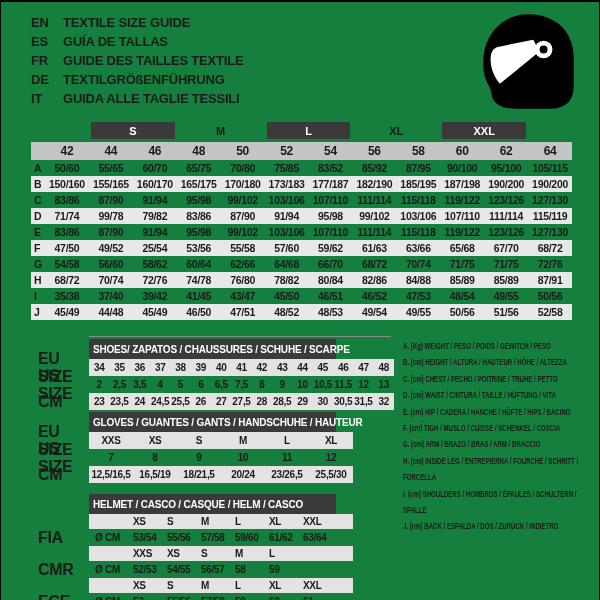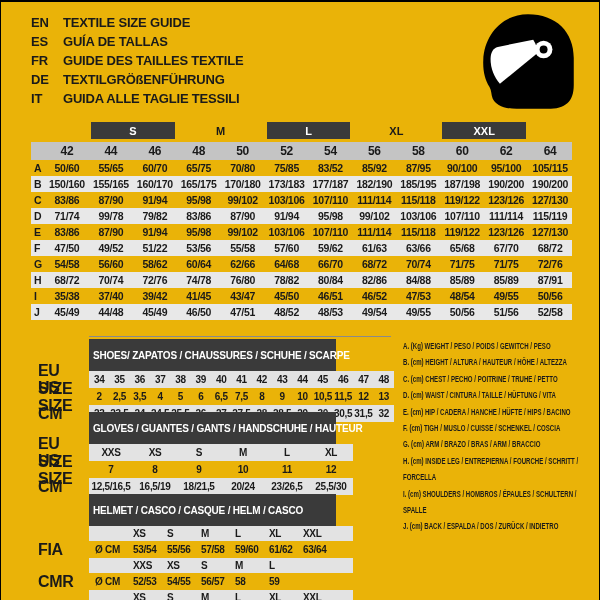--- a/index.html
+++ b/index.html
@@ -1,17 +1,17 @@
 <!DOCTYPE html>
 <html><head>
 <meta charset="utf-8">
 <style>
   html,body{margin:0;padding:0;}
   body{font-family:"Liberation Sans","DejaVu Sans",sans-serif;background:#fff;}
-  .page{position:relative;width:598px;height:598px;background:#eab308;overflow:hidden;
+  .page{position:relative;width:598px;height:598px;background:#15803d;overflow:hidden;
         border-top:2px solid #000;border-left:1px solid #000;border-right:1px solid #000;color:#1a1a1a;}
 
   
   .langs{position:absolute;left:30px;top:11px;}
   .lang-row{display:flex;height:19px;align-items:center;font-size:13px;font-weight:bold;letter-spacing:-0.2px;}
   .lang-code{width:32px;}
   
   .helmet-box{position:absolute;left:468px;top:8px;width:118px;height:104px;}
 
   
@@ -28,21 +28,21 @@
   .tcell{display:flex;align-items:center;justify-content:center;
          font-size:10.5px;font-weight:bold;letter-spacing:-0.3px;white-space:nowrap;}
   .tcell.lab{justify-content:flex-start;padding-left:3px;}
 
   
   .divider{position:absolute;left:88px;top:334px;width:302px;height:1px;background:#8a8a8a;}
   .sec{position:absolute;left:30px;}
   .sec-shoes{top:337px;}
   .sec-gloves{top:410px;}
   .sec-helmet{top:492px;}
-  .secbar{margin-left:58px;width:243px;height:32px;background:#3a3a3a;color:#fff;
+  .secbar{margin-left:58px;width:243px;height:20px;background:#3a3a3a;color:#fff;
           display:flex;align-items:center;padding-left:4px;
           font-size:10px;font-weight:bold;letter-spacing:-0.2px;white-space:nowrap;}
   .brow{display:flex;align-items:stretch;}
   .rowlab{width:58px;display:flex;align-items:center;padding-left:7px;box-sizing:border-box;
           font-size:16px;font-weight:bold;letter-spacing:-0.3px;}
   .cells{display:grid;}
   .cells.shade{background:#e3e3e3;}
   .bcell{display:flex;align-items:center;justify-content:center;
          font-size:10px;font-weight:bold;letter-spacing:-0.3px;white-space:nowrap;}
   .bcell.left{justify-content:flex-start;}
@@ -191,21 +191,21 @@
           <div class="tcell">111/114</div>
           <div class="tcell">115/118</div>
           <div class="tcell">119/122</div>
           <div class="tcell">123/126</div>
           <div class="tcell">127/130</div>
         </div>
         <div class="tgrid trow shade">
           <div class="tcell lab">F</div>
           <div class="tcell">47/50</div>
           <div class="tcell">49/52</div>
-          <div class="tcell">51/22</div>
+          <div class="tcell">25/54</div>
           <div class="tcell">53/56</div>
           <div class="tcell">55/58</div>
           <div class="tcell">57/60</div>
           <div class="tcell">59/62</div>
           <div class="tcell">61/63</div>
           <div class="tcell">63/66</div>
           <div class="tcell">65/68</div>
           <div class="tcell">67/70</div>
           <div class="tcell">68/72</div>
         </div>

